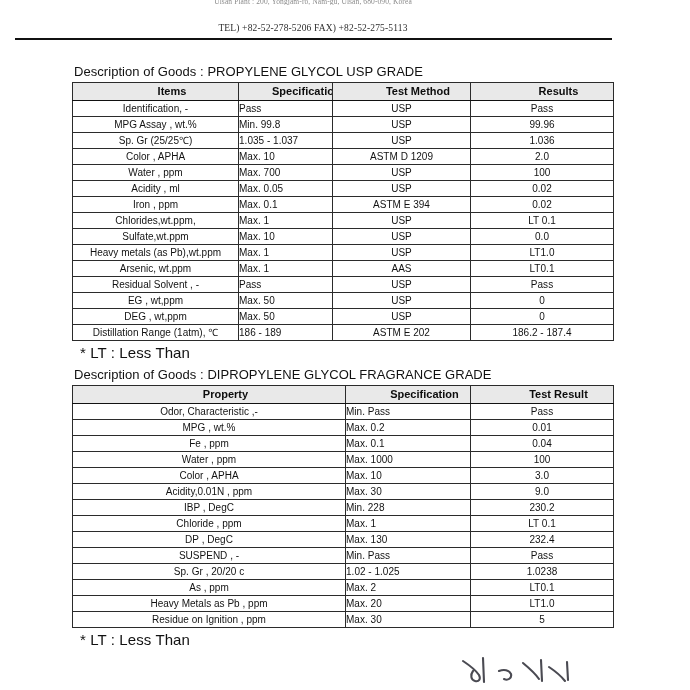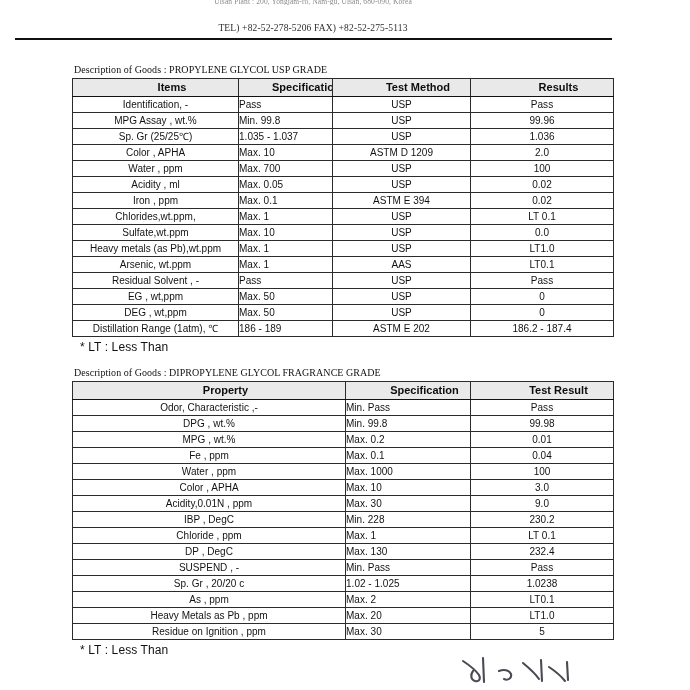--- a/index.html
+++ b/index.html
@@ -72,29 +72,28 @@
     font-family: "Liberation Sans", sans-serif;
     font-size: 8.5px;
     letter-spacing: -1px;
     vertical-align: 2px;
     color: #333;
   }
   .rider-title .deco.left { margin-right: 7px; }
   .rider-title .deco.right { margin-left: 7px; }
 
   .goods-line {
-    font-size: 10px;
+    font-size: 13px;
     color: #111;
     letter-spacing: .05px;
     white-space: nowrap;
-    font-family: Liberation Serif, serif;
   }
 
   .footnote {
-    font-size: 12px;
+    font-size: 15px;
     color: #111;
     letter-spacing: .1px;
     white-space: nowrap;
   }
 
   
   .block {
     position: absolute;
     left: 72px;
     width: 541px;
@@ -297,25 +296,20 @@
           <th class="sep">Test Result</th>
         </tr>
       </thead>
       <tbody>
           <tr>
             <td class="c-item">Odor, Characteristic ,-</td>
             <td class="c-spec sep">Min. Pass</td>
             <td class="c-center sep">Pass</td>
           </tr>
           <tr>
-            <td class="c-item">DPG , wt.%</td>
-            <td class="c-spec sep">Min. 99.8</td>
-            <td class="c-center sep">99.98</td>
-          </tr>
-          <tr>
             <td class="c-item">MPG , wt.%</td>
             <td class="c-spec sep">Max. 0.2</td>
             <td class="c-center sep">0.01</td>
           </tr>
           <tr>
             <td class="c-item">Fe , ppm</td>
             <td class="c-spec sep">Max. 0.1</td>
             <td class="c-center sep">0.04</td>
           </tr>
           <tr>

